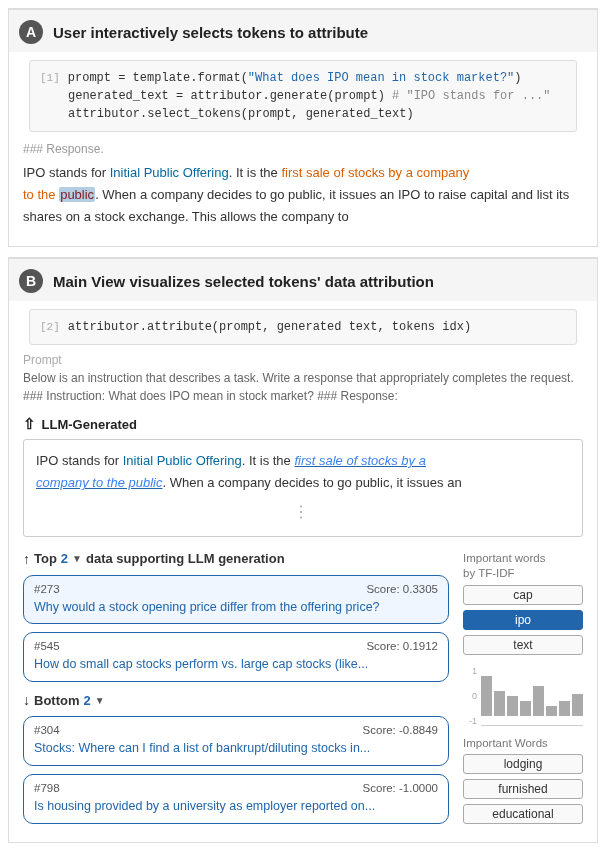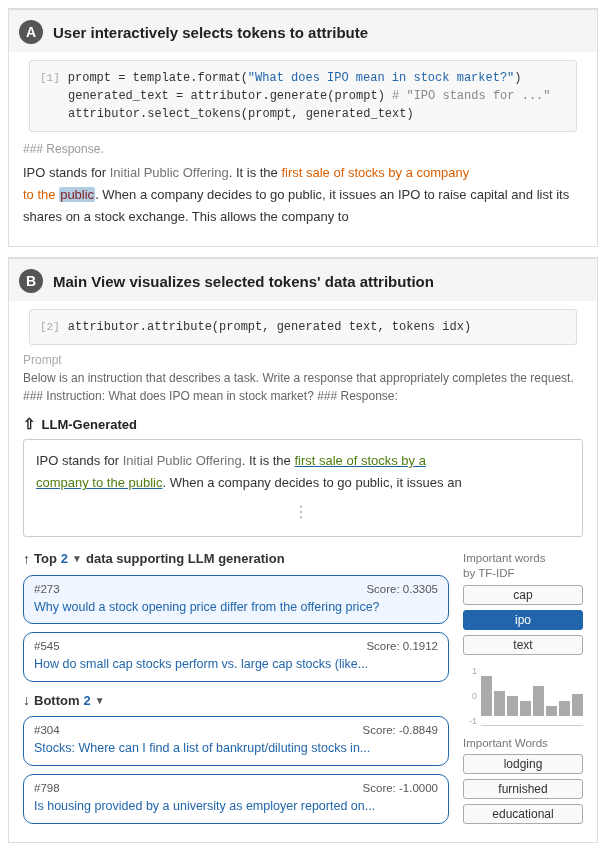--- a/index.html
+++ b/index.html
@@ -69,21 +69,21 @@
     .response-label {
       color: #999;
       font-size: 12px;
       margin-bottom: 6px;
     }
     .generated-text {
       font-size: 13px;
       line-height: 1.7;
       color: #333;
     }
-    .text-blue-link { color: #737373; }
+    .text-blue-link { color: #0369a1; }
     .text-orange { color: #d95f02; }
     .highlight-blue {
       background: #b3cde3;
       color: #7f1d1d;
       padding: 0 1px;
       border-radius: 2px;
     }
     .cursor-hand { cursor: pointer; }
 
     
@@ -120,23 +120,24 @@
       border: 1px solid #ccc;
       border-radius: 3px;
       padding: 10px 12px;
       font-size: 13px;
       line-height: 1.7;
       color: #333;
       margin-bottom: 14px;
       background: #fff;
     }
     .text-blue-underline {
-      color: #4d7c0f;
+      color: #3b82f6;
       text-decoration: underline;
       text-decoration-color: #2166ac;
+      font-style: italic;
     }
     .ellipsis-center {
       text-align: center;
       color: #aaa;
       font-size: 16px;
       letter-spacing: 4px;
       margin-top: 4px;
     }
 
     

